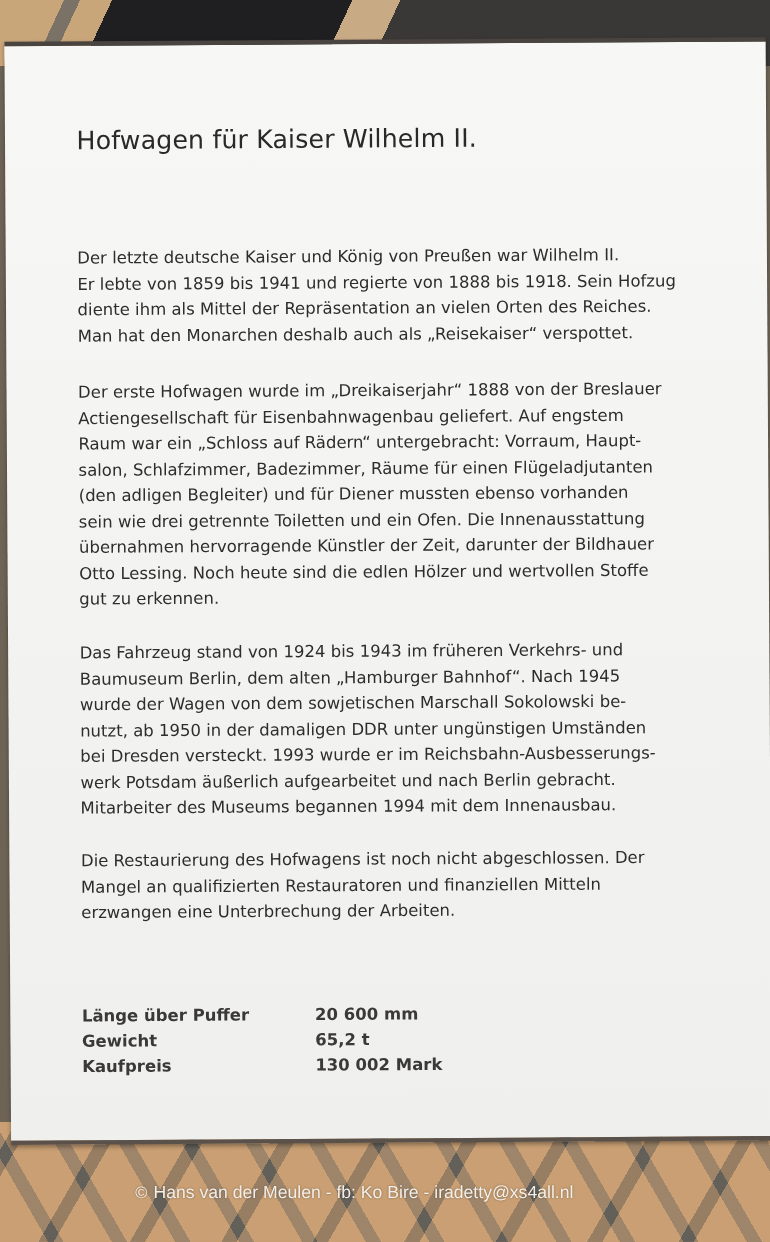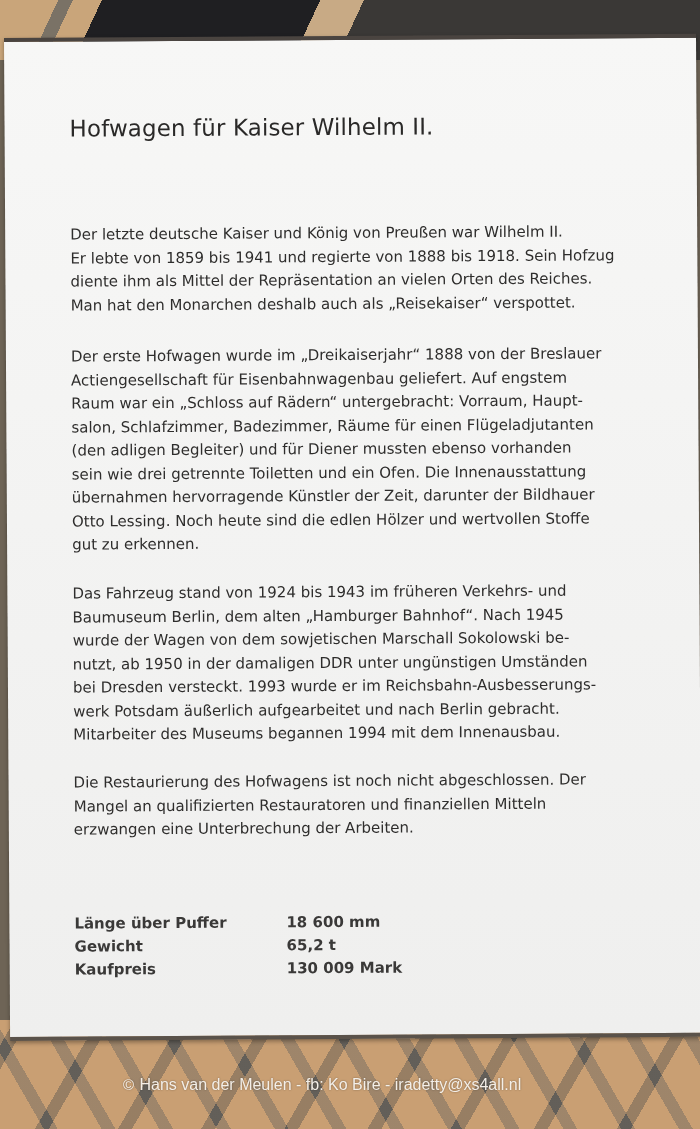--- a/index.html
+++ b/index.html
@@ -97,29 +97,29 @@
 
     <div class="para p4">
       <div>Die Restaurierung des Hofwagens ist noch nicht abgeschlossen. Der</div>
       <div>Mangel an qualifizierten Restauratoren und finanziellen Mitteln</div>
       <div>erzwangen eine Unterbrechung der Arbeiten.</div>
     </div>
 
     <div class="specs">
       <div class="spec-row">
         <span class="spec-label">Länge über Puffer</span>
-        <span class="spec-value">18 600 mm</span>
+        <span class="spec-value">20 600 mm</span>
       </div>
       <div class="spec-row">
         <span class="spec-label">Gewicht</span>
         <span class="spec-value">65,2 t</span>
       </div>
       <div class="spec-row">
         <span class="spec-label">Kaufpreis</span>
-        <span class="spec-value">130 009 Mark</span>
+        <span class="spec-value">130 002 Mark</span>
       </div>
     </div>
   </div>
 </div>
 
 <div class="watermark">
   <span class="wm-icon">©</span>
   <span>Hans van der Meulen - fb: Ko Bire - iradetty@xs4all.nl</span>
 </div>
 

